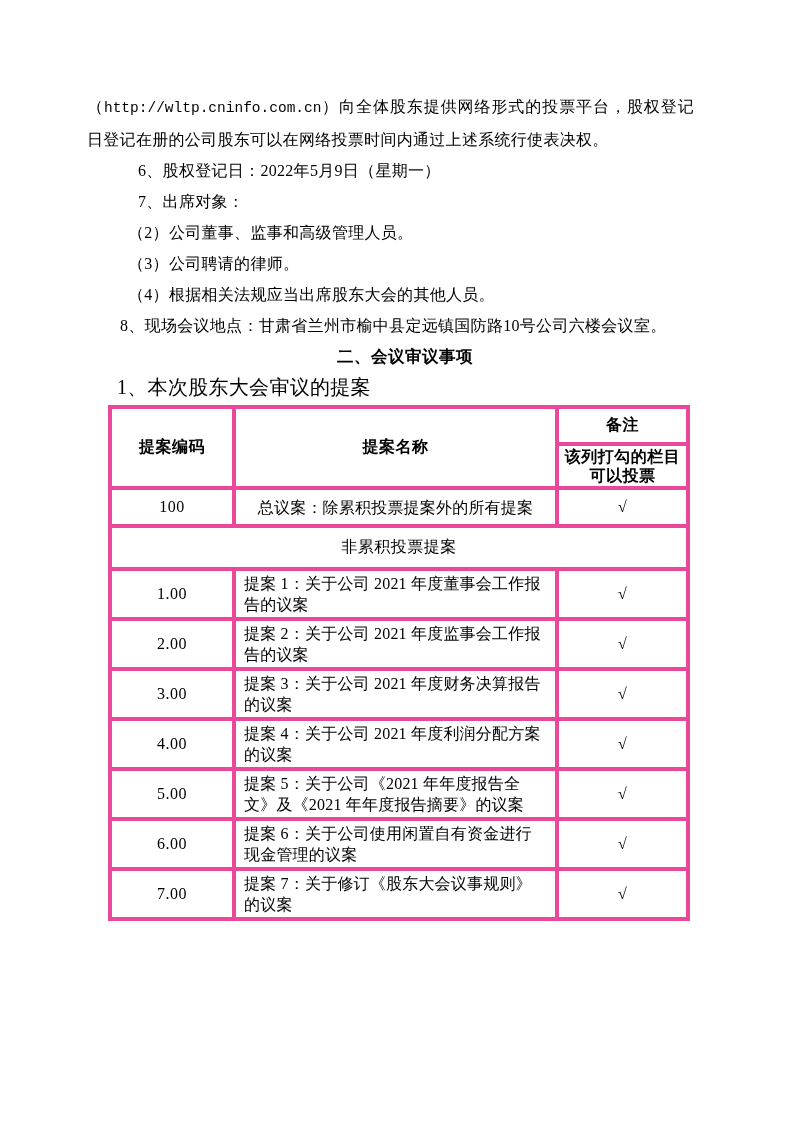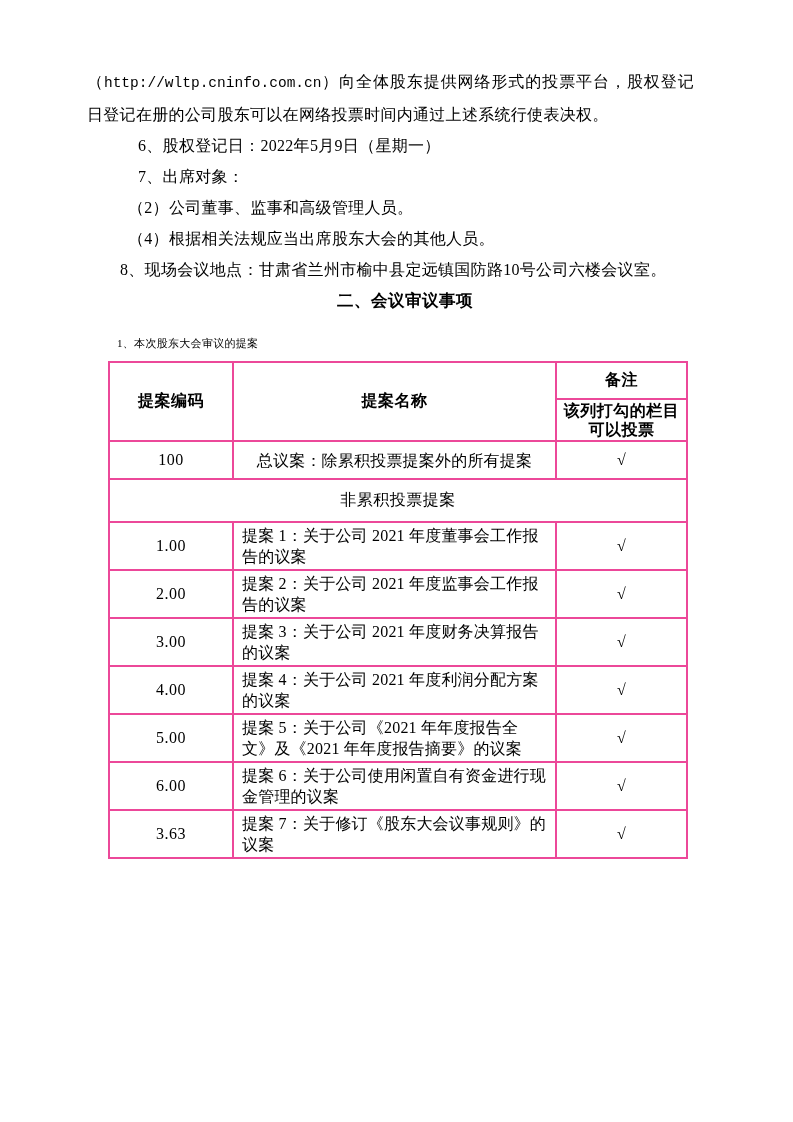--- a/index.html
+++ b/index.html
@@ -6,21 +6,21 @@
   html, body { background: #fff; }
   body {
     width: 793px; height: 1122px;
     font-family: "Liberation Serif", "DejaVu Serif", serif;
     color: #000;
     position: relative;
     overflow: hidden;
   }
   .page {
     width: 793px; height: 1048px;
-    padding: 66px 99px 0 87px;
+    padding: 91px 99px 0 87px;
   }
   .para {
     font-size: 16px;
     line-height: 31px;
     text-align: justify;
     letter-spacing: 0.3px;
   }
   .para.single { text-align: left; }
   .indent-lg { text-indent: 51px; }
   .indent-md { text-indent: 41px; }
@@ -33,36 +33,35 @@
   .section-heading {
     font-size: 16.5px;
     font-weight: bold;
     line-height: 31px;
     padding-left: 29px;
     font-family: "Liberation Sans", "DejaVu Sans", sans-serif;
     letter-spacing: 0.5px;
     text-align: center;
   }
   .table-caption {
-    font-size: 11px;
+    font-size: 20px;
     line-height: 31px;
     padding-left: 30px;
     letter-spacing: 0.3px;
-    margin-top: 12px;
   }
   table.proposals {
     border-collapse: collapse;
     table-layout: fixed;
     width: 578px;
     margin-left: 21px;
     margin-top: 2px;
     border: 2px solid #000;
   }
   table.proposals td {
-    border: 2px solid #ec4899;
+    border: 4px solid #ec4899;
     vertical-align: middle;
     font-size: 16px;
   }
   td.hdr {
     font-weight: bold;
     text-align: center;
     font-family: "Liberation Sans", "DejaVu Sans", sans-serif;
     font-size: 15.5px;
     letter-spacing: 0.5px;
   }
@@ -96,20 +95,21 @@
 
   <p class="para"><span>（</span><span class="url">http://wltp.cninfo.com.cn</span><span>）向全体股东提供网络形式的投票平台，股权登记日登记在册的公司股东可以在网络投票时间内通过上述系统行使表决权。</span></p>
 
   <p class="para single indent-lg">6、股权登记日：2022年5月9日（星期一）</p>
 
   <p class="para single indent-lg">7、出席对象：</p>
 
 
   <p class="para single indent-md">（2）公司董事、监事和高级管理人员。</p>
 
+  <p class="para single indent-md">（3）公司聘请的律师。</p>
 
   <p class="para single indent-md">（4）根据相关法规应当出席股东大会的其他人员。</p>
 
   <p class="para single indent-sm">8、现场会议地点：甘肃省兰州市榆中县定远镇国防路10号公司六楼会议室。</p>
 
   <h2 class="section-heading">二、会议审议事项</h2>
 
   <p class="table-caption">1、本次股东大会审议的提案</p>
 
   <table class="proposals">
@@ -162,20 +162,20 @@
         <td class="code-cell">5.00</td>
         <td class="name-cell">提案 5：关于公司《2021 年年度报告全文》及《2021 年年度报告摘要》的议案</td>
         <td class="check-cell">√</td>
       </tr>
       <tr class="drow">
         <td class="code-cell">6.00</td>
         <td class="name-cell">提案 6：关于公司使用闲置自有资金进行现金管理的议案</td>
         <td class="check-cell">√</td>
       </tr>
       <tr class="drow">
-        <td class="code-cell">3.63</td>
+        <td class="code-cell">7.00</td>
         <td class="name-cell">提案 7：关于修订《股东大会议事规则》的议案</td>
         <td class="check-cell">√</td>
       </tr>
     </tbody>
   </table>
 
 </div>
 
 </body></html>

